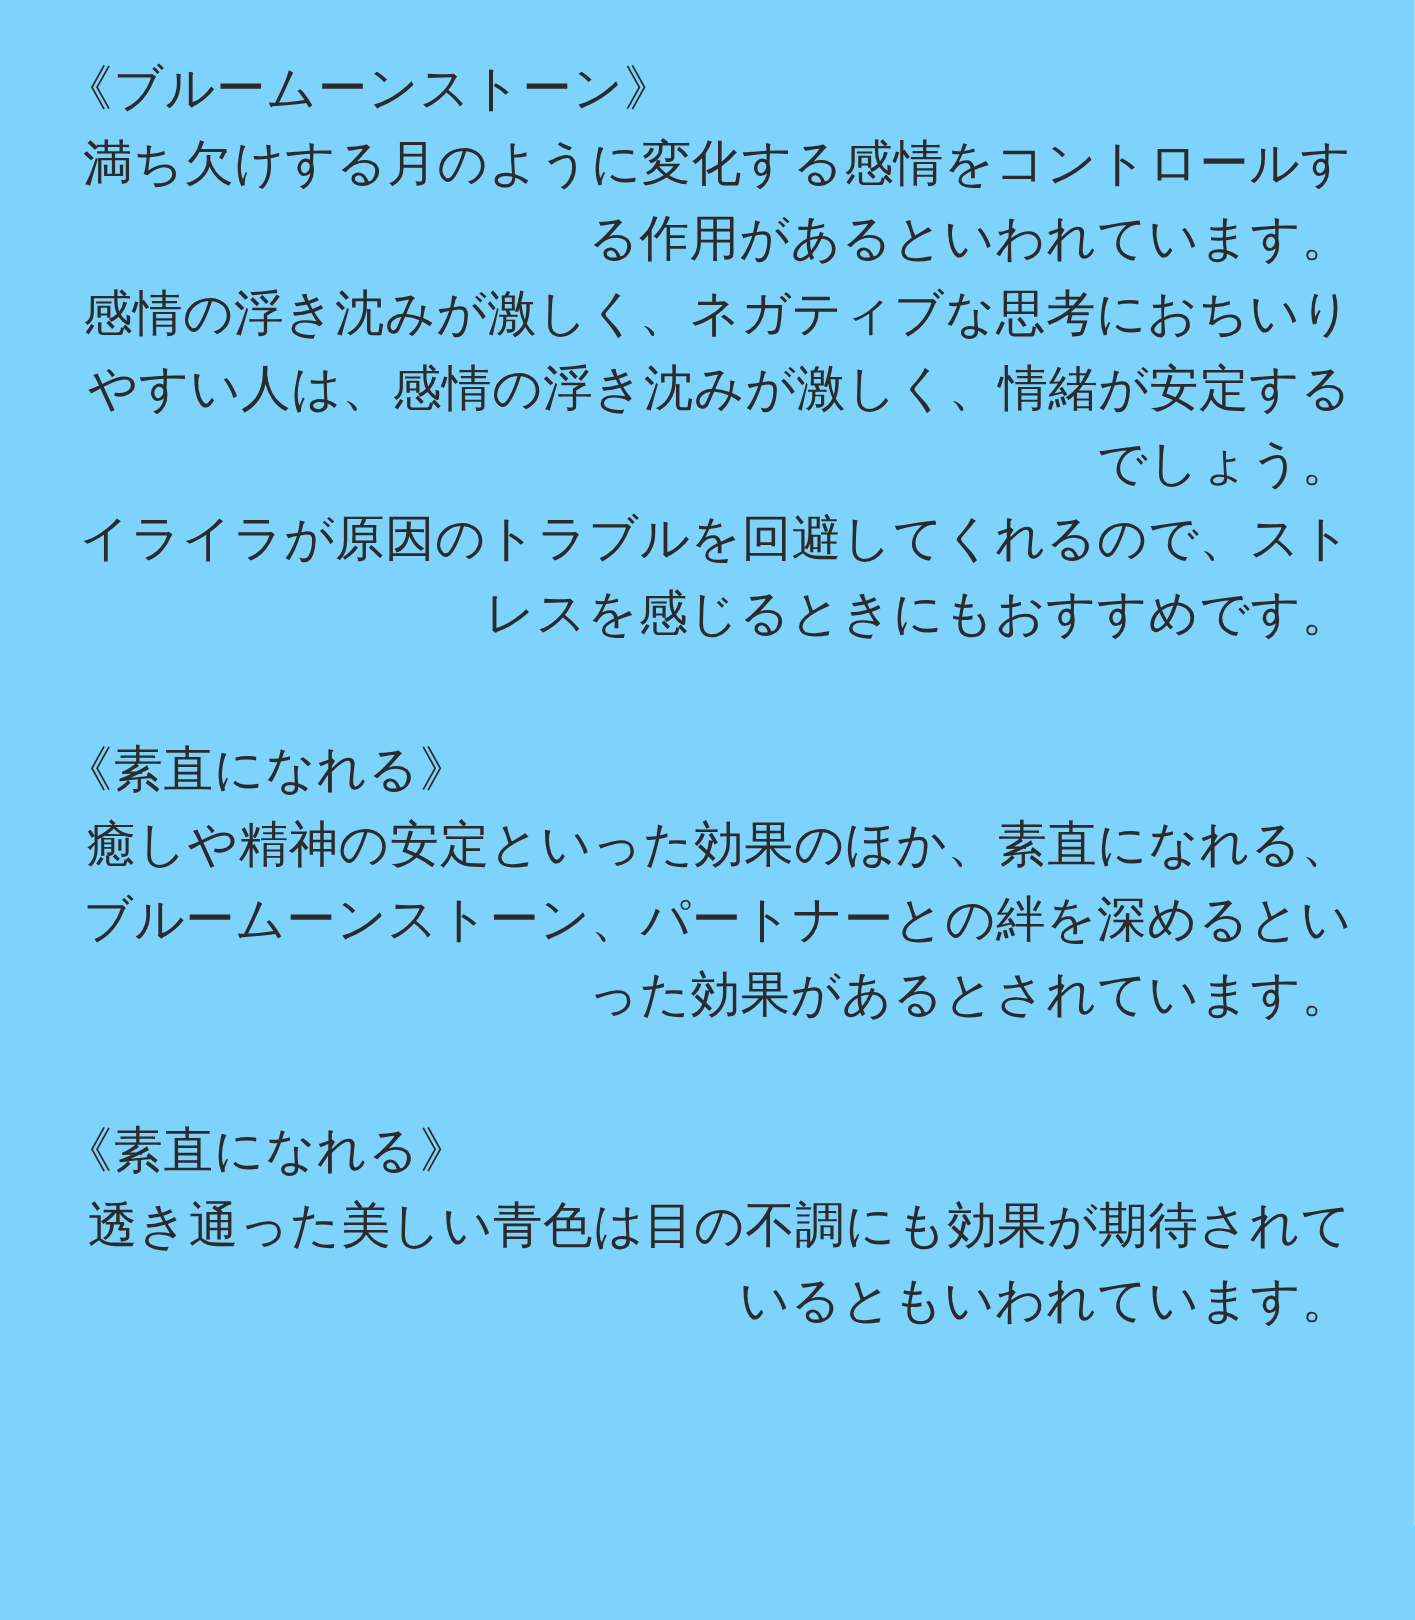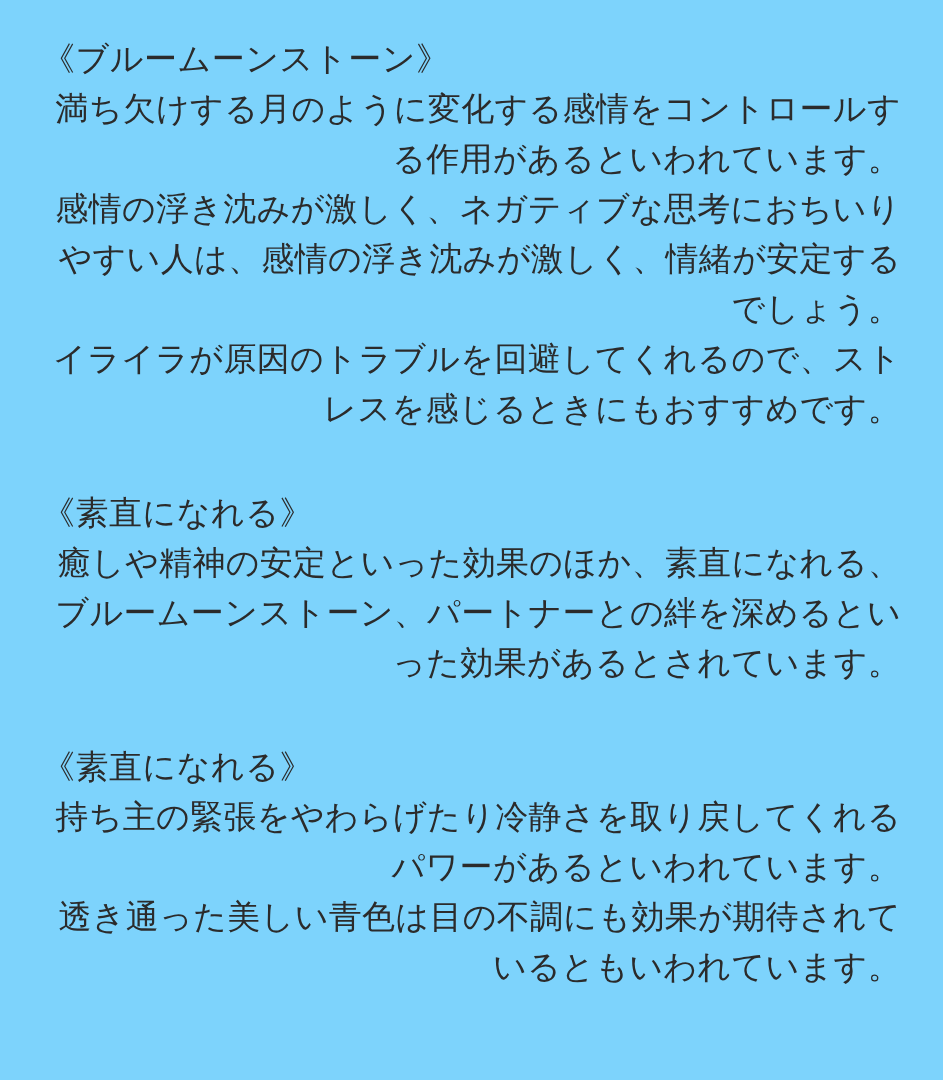--- a/index.html
+++ b/index.html
@@ -54,17 +54,16 @@
     <div class="para">イライラが原因のトラブルを回避してくれるので、ストレスを感じるときにもおすすめです。</div>
   </div>
 
   <div class="section">
     <div class="heading">《素直になれる》</div>
     <div class="para">癒しや精神の安定といった効果のほか、素直になれる、ブルームーンストーン、パートナーとの絆を深めるといった効果があるとされています。</div>
   </div>
 
   <div class="section">
     <div class="heading">《素直になれる》</div>
-    <div class="para">持ち主の緊張をやわらげたり冷静さを取り戻してくれるパワーがあるといわれています。</div>
     <div class="para">透き通った美しい青色は目の不調にも効果が期待されているともいわれています。</div>
   </div>
 
 </div>
 
 </body></html>

